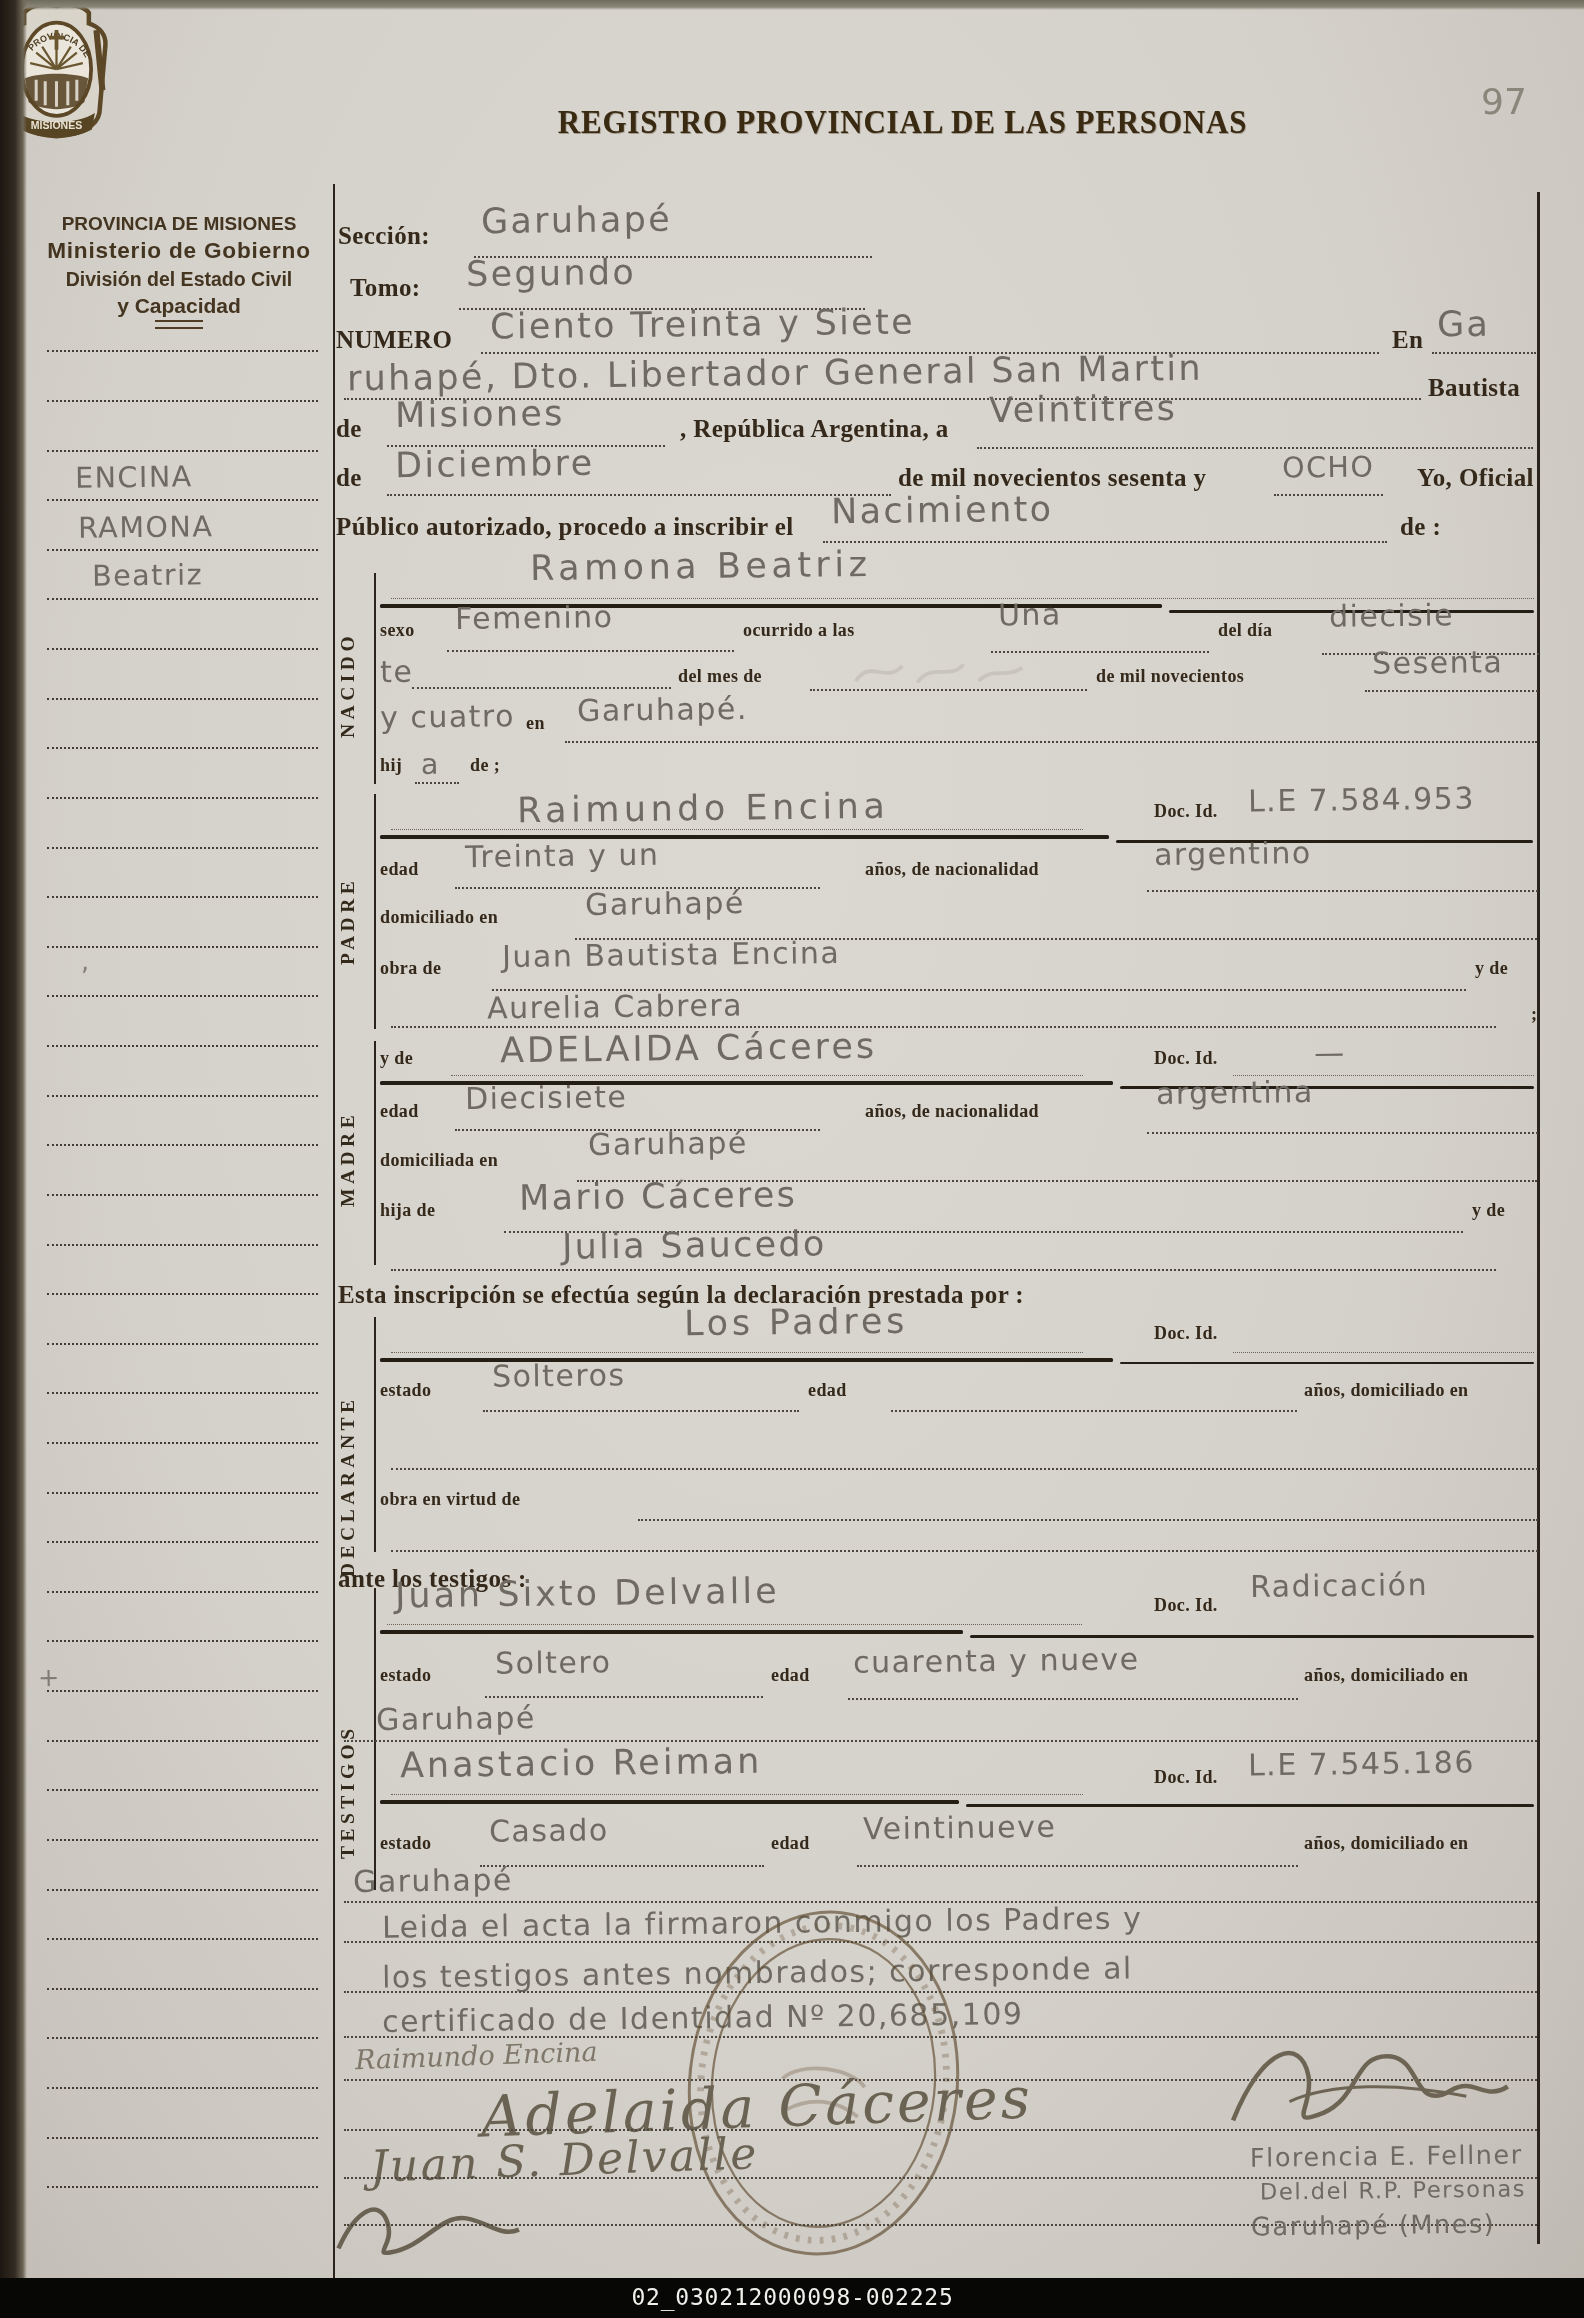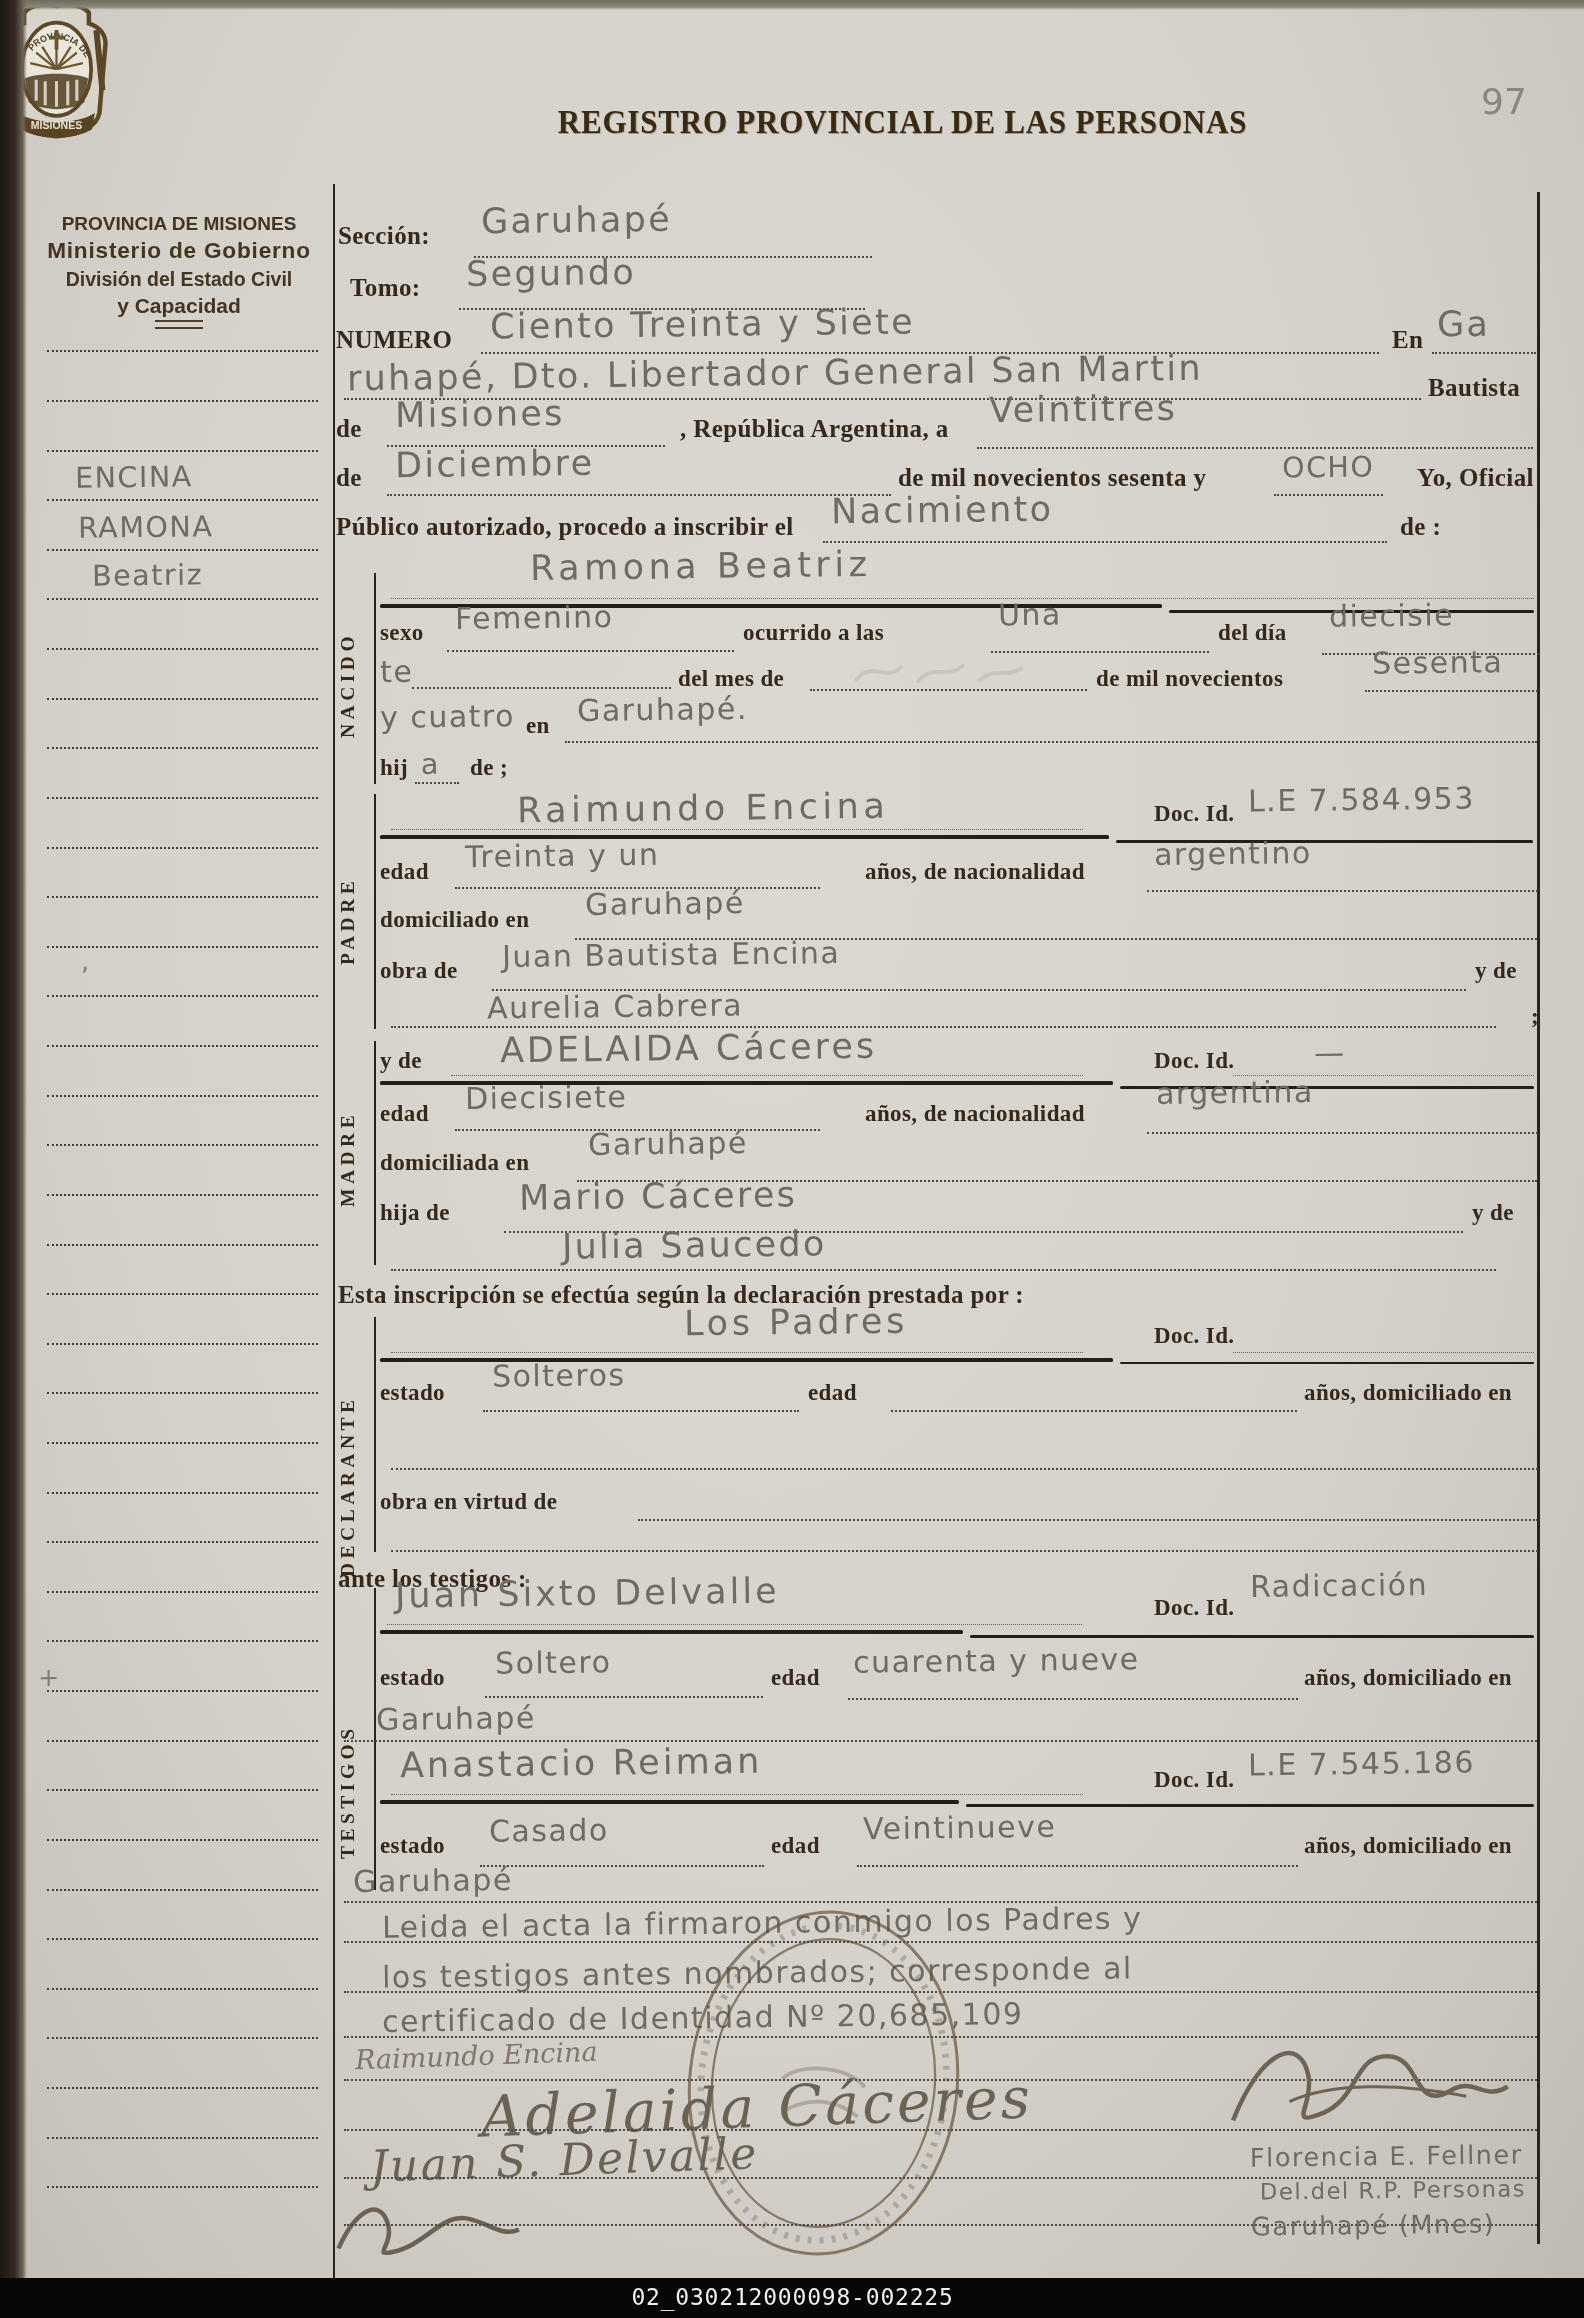--- a/index.html
+++ b/index.html
@@ -1,19 +1,19 @@
 <!DOCTYPE html>
 <html style="font-size:12px"><head>
 <meta charset="utf-8">
 <style>
   html,body{margin:0;padding:0;background:#4a4641;}
   .page{position:relative;width:1585px;height:2319px;overflow:hidden;
     background:radial-gradient(ellipse at 48% 35%, #dbd7d1 0%, #d5d1cb 55%, #c9c5be 85%, #bdb9b1 100%);
     font-family:"Liberation Serif", serif;}
-  .lbl{position:absolute;color:#34291a;font-weight:700;font-size:23px;white-space:nowrap;letter-spacing:0.4px;}
+  .lbl{position:absolute;color:#34291a;font-weight:700;font-size:18px;white-space:nowrap;letter-spacing:0.4px;}
   .lbl.big{font-size:25px;}
   .hw{position:absolute;color:#6f6b62;font-family:"DejaVu Sans", sans-serif;font-size:30px;
       white-space:nowrap;letter-spacing:1.5px;transform:rotate(-0.7deg);}
   .hw.lg{font-size:35px;letter-spacing:2.3px;}
   .hw.md{font-size:28.6px;}
   .hw.sm{font-size:25.6px;}
   .hw.faint{opacity:.8;}
   .cursive{position:absolute;color:#6a6252;font-family:"DejaVu Serif", serif;font-style:italic;
       white-space:nowrap;transform:rotate(-2deg);}
   .dots{position:absolute;height:0;border-bottom:2.3px dotted #4d463c;}

